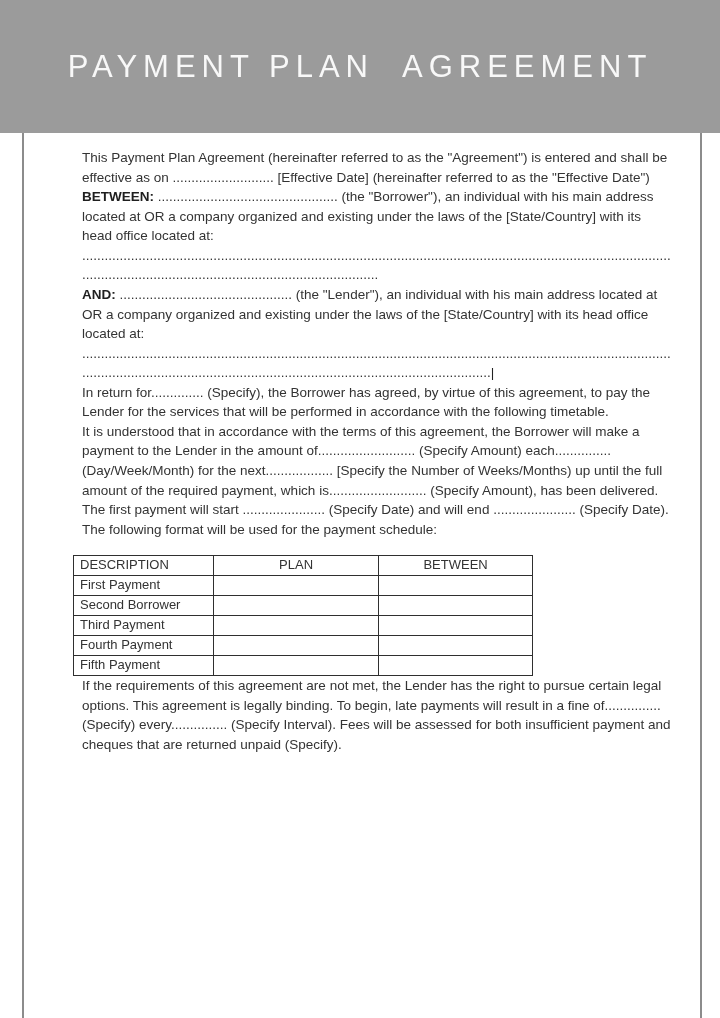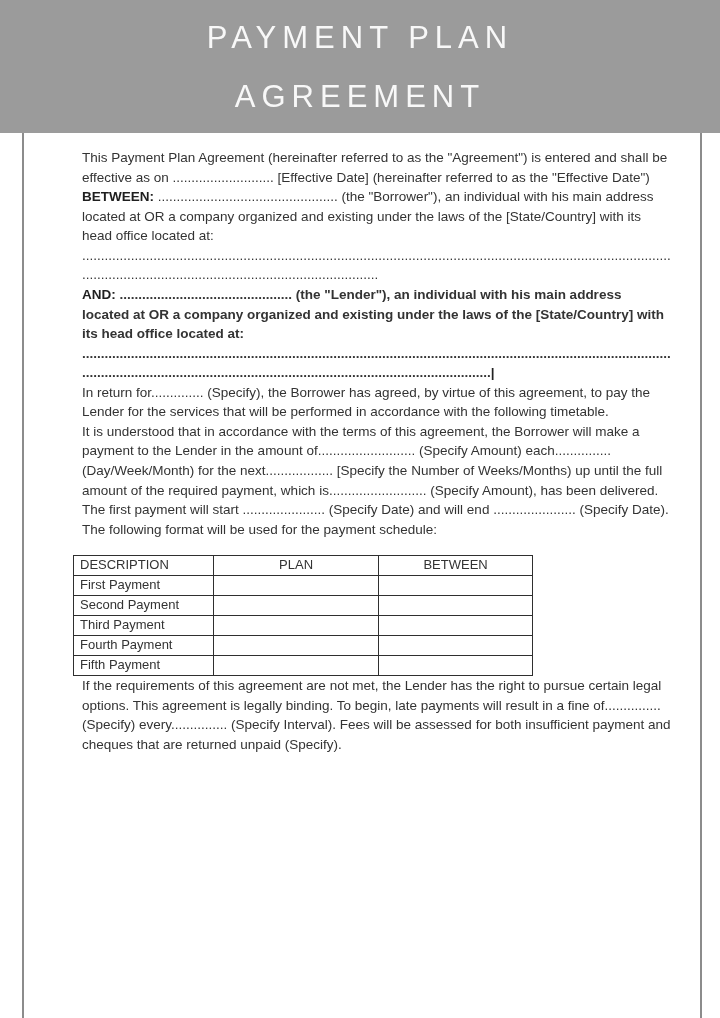--- a/index.html
+++ b/index.html
@@ -5,40 +5,40 @@
   html,body{margin:0;padding:0;}
   body{
     width:720px;height:1018px;position:relative;overflow:hidden;
     background:#ffffff;font-family:"Liberation Sans",sans-serif;
   }
   .banner{
     height:133px;background:#9b9b9b;
     display:flex;align-items:center;justify-content:center;
   }
   .banner-title{
-    display:flex;flex-direction:column;align-items:center;gap:28px;
+    display:flex;align-items:center;gap:28px;
     color:#f8f8f8;font-size:31px;font-weight:300;letter-spacing:6px;
     text-transform:uppercase;line-height:1;
   }
   .page{
     position:absolute;top:133px;bottom:0;left:22px;right:18px;
     border-left:2px solid #8c8c8c;border-right:2px solid #8c8c8c;
     background:#ffffff;box-sizing:border-box;
     padding:15px 28px 30px 58px;
   }
   .page p{
     margin:0;font-size:13.5px;line-height:1.45;color:#333333;
     overflow-wrap:anywhere;
   }
   .page p strong{color:#1f1f1f;}
   .mt-52{margin-top:52px;}
   .mt-20{margin-top:20px;}
   .mt-16{margin-top:16px;}
   .mt-14{margin-top:14px;}
-  .mt-8{margin-top:8px;font-weight:bold;}
+  .mt-8{margin-top:8px;}
   .cursor{color:#222;}
   table.schedule{
     border-collapse:collapse;table-layout:fixed;
     width:460px;margin:16px 0 0 -9px;
   }
   table.schedule th,table.schedule td{
     border:1.5px solid #2f2f2f;font-size:13px;color:#333;
     padding:1px 6px;height:17px;line-height:1.3;
   }
   table.schedule th{font-weight:normal;}
@@ -84,21 +84,21 @@
         <th class="center">BETWEEN</th>
       </tr>
     </thead>
     <tbody>
       <tr>
         <td class="left">First Payment</td>
         <td></td>
         <td></td>
       </tr>
       <tr>
-        <td class="left">Second Payment</td>
+        <td class="left">Second Borrower</td>
         <td></td>
         <td></td>
       </tr>
       <tr>
         <td class="left">Third Payment</td>
         <td></td>
         <td></td>
       </tr>
       <tr>
         <td class="left">Fourth Payment</td>

